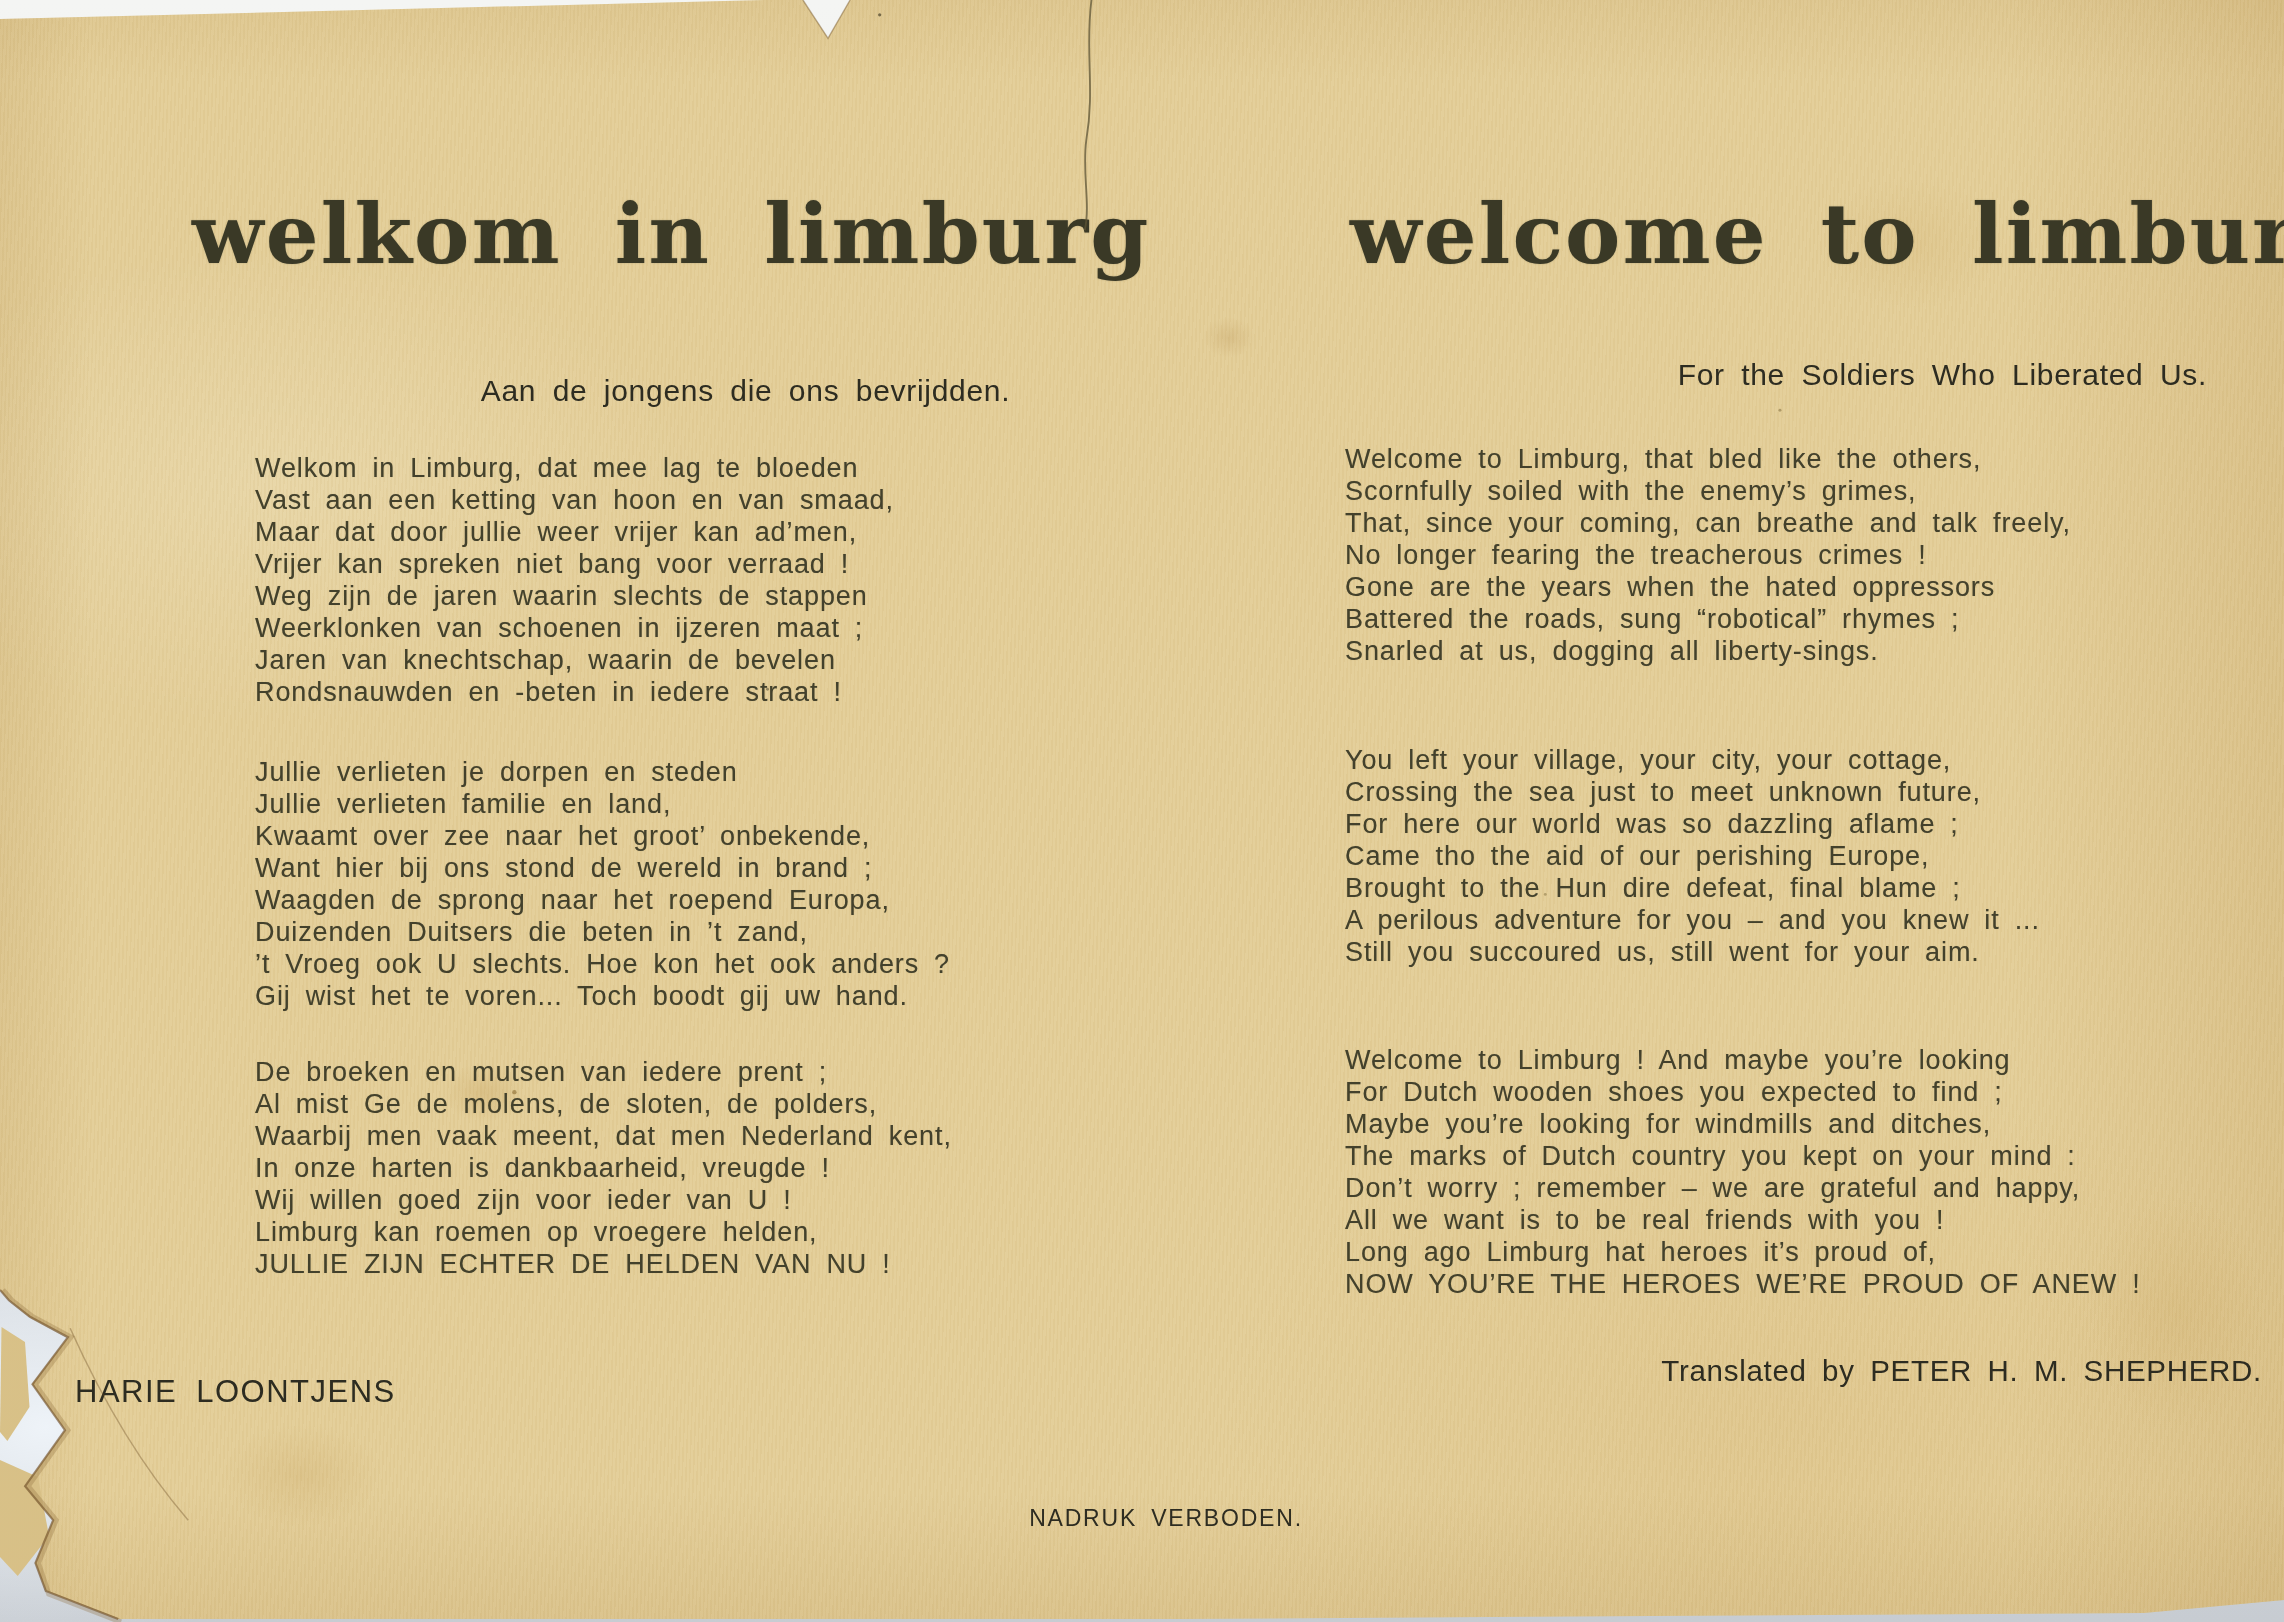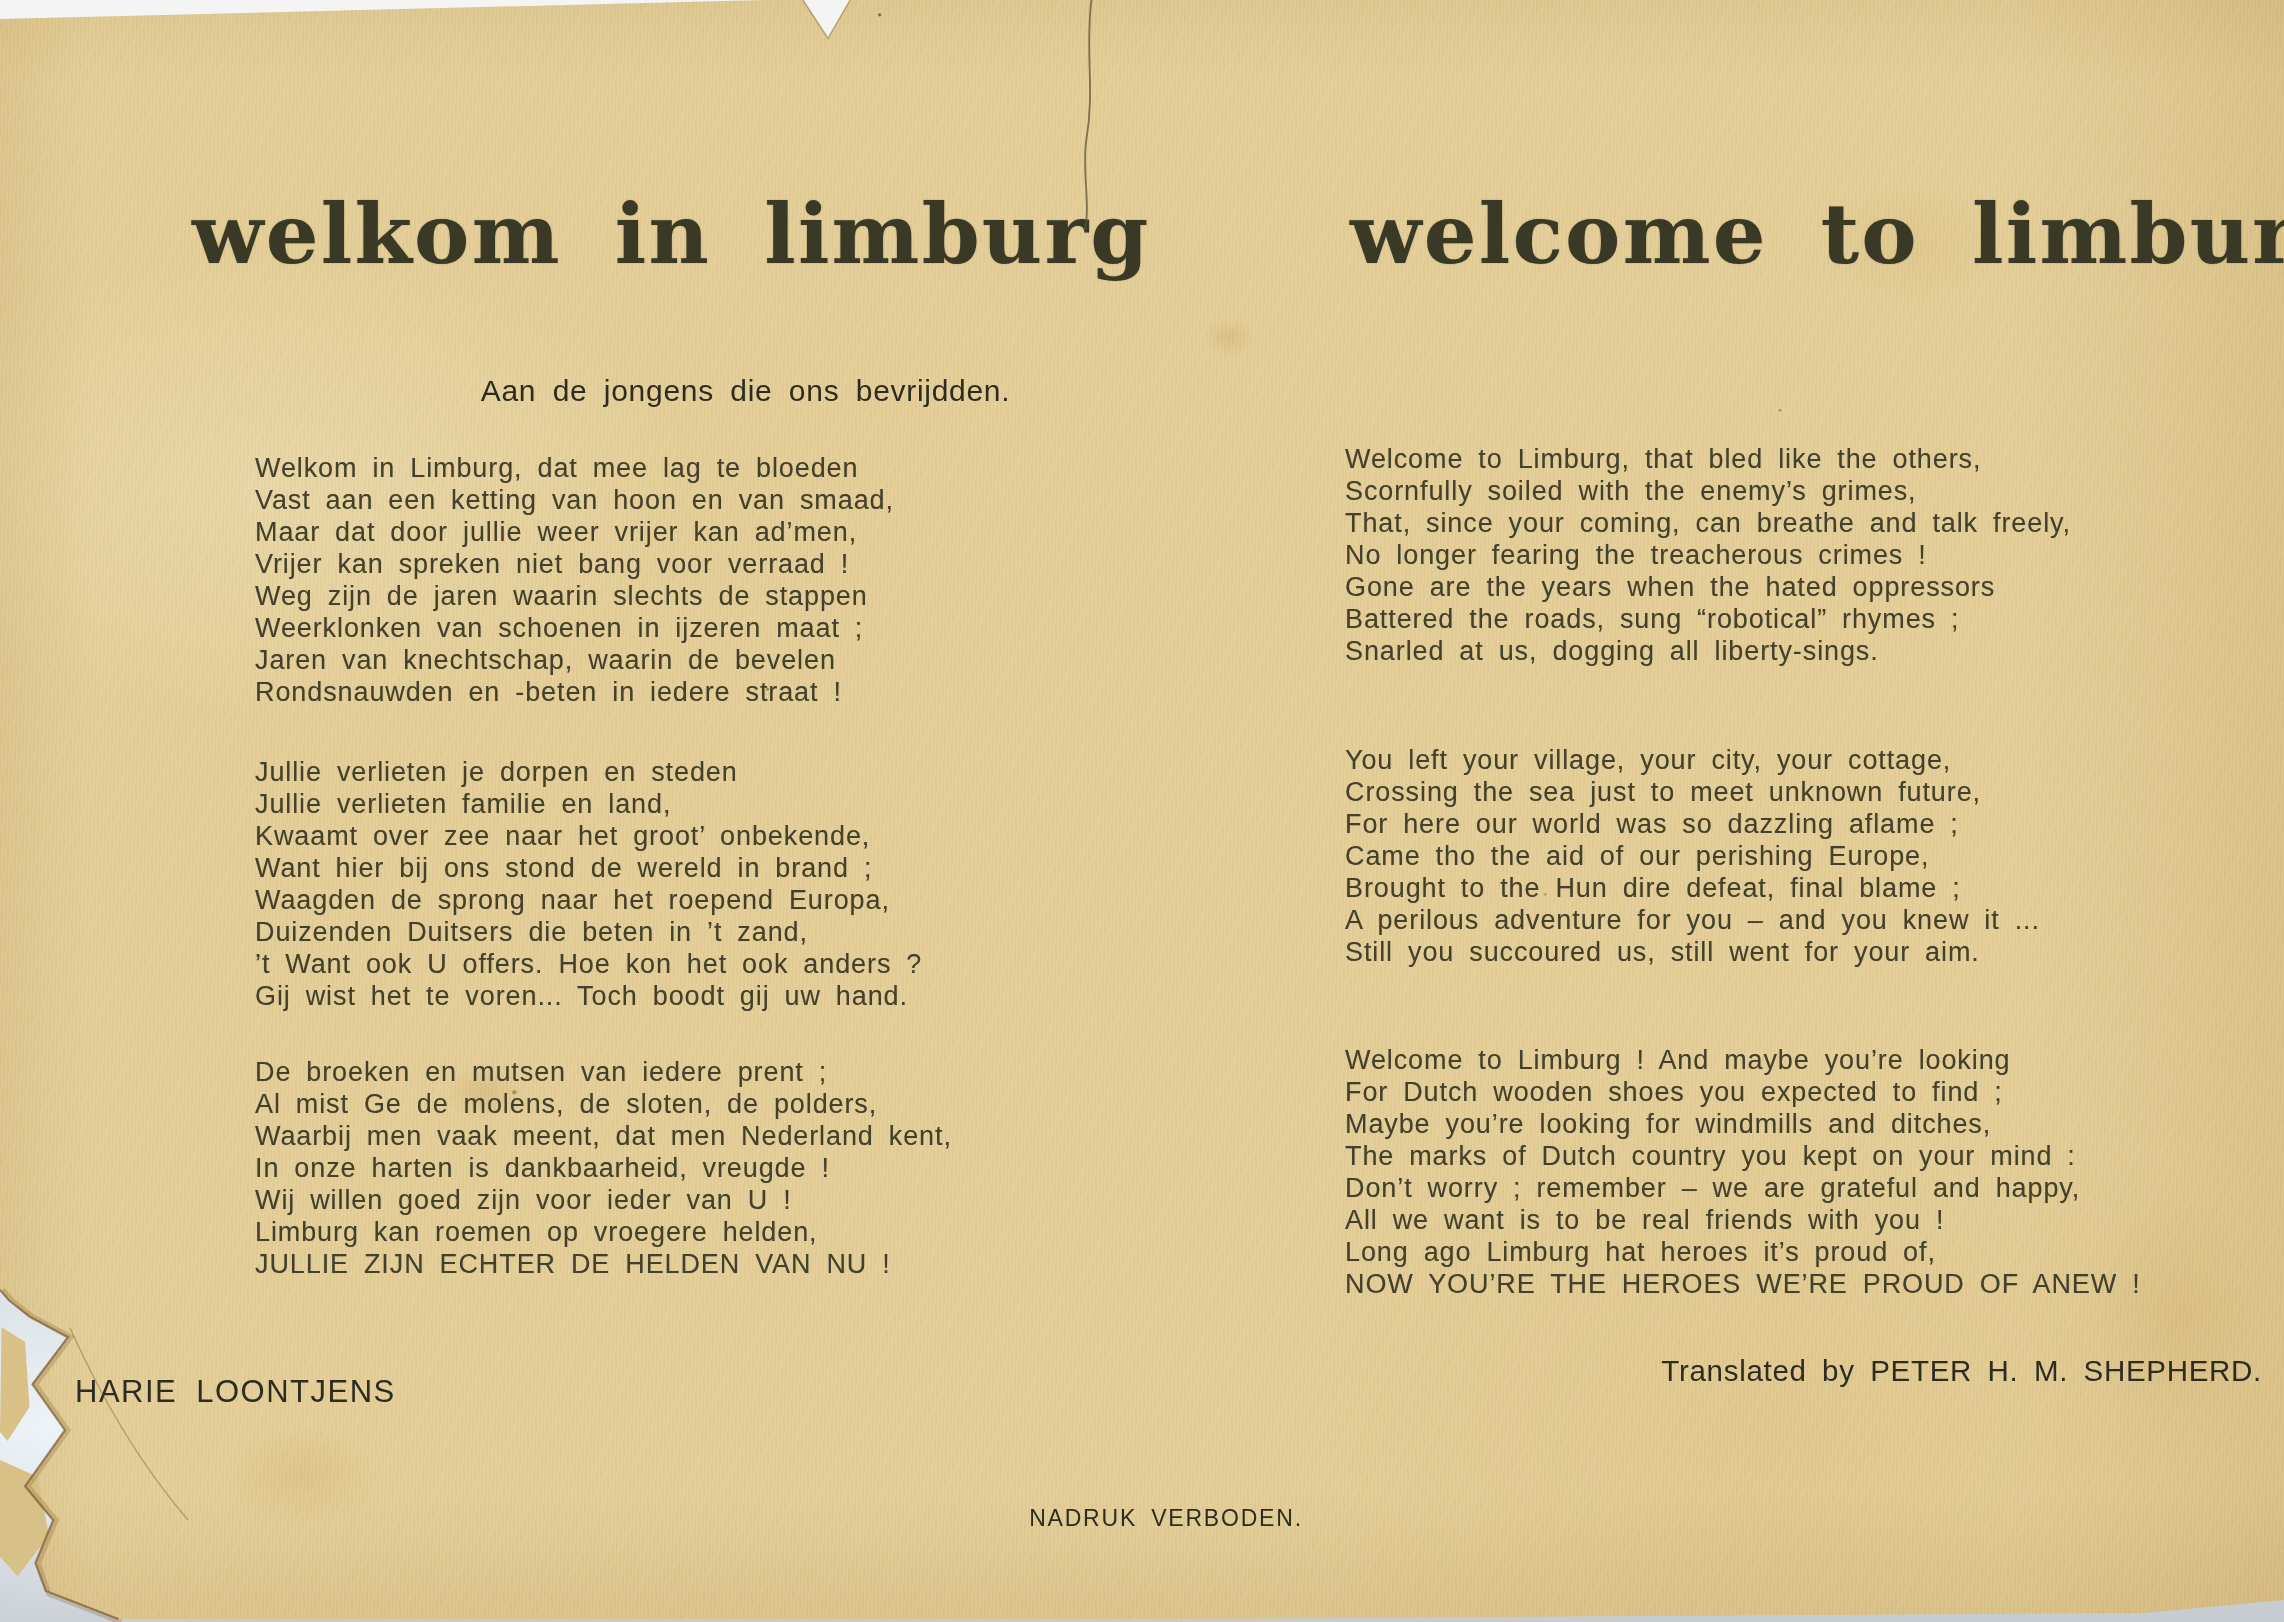--- a/index.html
+++ b/index.html
@@ -98,39 +98,40 @@
     <div class="stain s1"></div>
     <div class="stain s2"></div>
     <div class="stain s3"></div>
     <div class="stain s4"></div>
     <div class="stain s5"></div>
 
     <h1 class="title t-left">welkom in limburg</h1>
     <h1 class="title t-right">welcome to limburg</h1>
 
     <p class="dedication d-left">Aan de jongens die ons bevrijdden.</p>
+    <p class="dedication d-right">For the Soldiers Who Liberated Us.</p>
 
     <div class="stanza s-l1">
         <div class="poem-line">Welkom in Limburg, dat mee lag te bloeden</div>
         <div class="poem-line">Vast aan een ketting van hoon en van smaad,</div>
         <div class="poem-line">Maar dat door jullie weer vrijer kan ad’men,</div>
         <div class="poem-line">Vrijer kan spreken niet bang voor verraad !</div>
         <div class="poem-line">Weg zijn de jaren waarin slechts de stappen</div>
         <div class="poem-line">Weerklonken van schoenen in ijzeren maat ;</div>
         <div class="poem-line">Jaren van knechtschap, waarin de bevelen</div>
         <div class="poem-line">Rondsnauwden en -beten in iedere straat !</div>
       </div>
     <div class="stanza s-l2">
         <div class="poem-line">Jullie verlieten je dorpen en steden</div>
         <div class="poem-line">Jullie verlieten familie en land,</div>
         <div class="poem-line">Kwaamt over zee naar het groot’ onbekende,</div>
         <div class="poem-line">Want hier bij ons stond de wereld in brand ;</div>
         <div class="poem-line">Waagden de sprong naar het roepend Europa,</div>
         <div class="poem-line">Duizenden Duitsers die beten in ’t zand,</div>
-        <div class="poem-line">’t Want ook U offers. Hoe kon het ook anders ?</div>
+        <div class="poem-line">’t Vroeg ook U slechts. Hoe kon het ook anders ?</div>
         <div class="poem-line">Gij wist het te voren... Toch boodt gij uw hand.</div>
       </div>
     <div class="stanza s-l3">
         <div class="poem-line">De broeken en mutsen van iedere prent ;</div>
         <div class="poem-line">Al mist Ge de molens, de sloten, de polders,</div>
         <div class="poem-line">Waarbij men vaak meent, dat men Nederland kent,</div>
         <div class="poem-line">In onze harten is dankbaarheid, vreugde !</div>
         <div class="poem-line">Wij willen goed zijn voor ieder van U !</div>
         <div class="poem-line">Limburg kan roemen op vroegere helden,</div>
         <div class="poem-line">JULLIE ZIJN ECHTER DE HELDEN VAN NU !</div>

